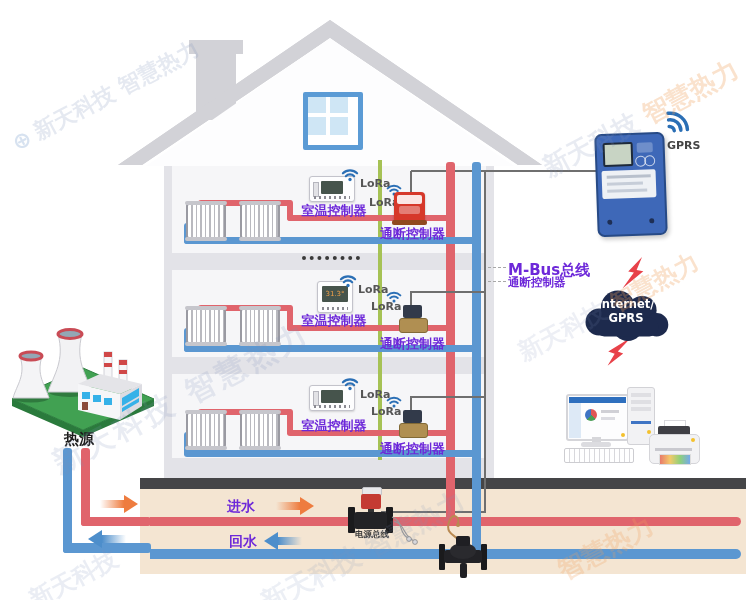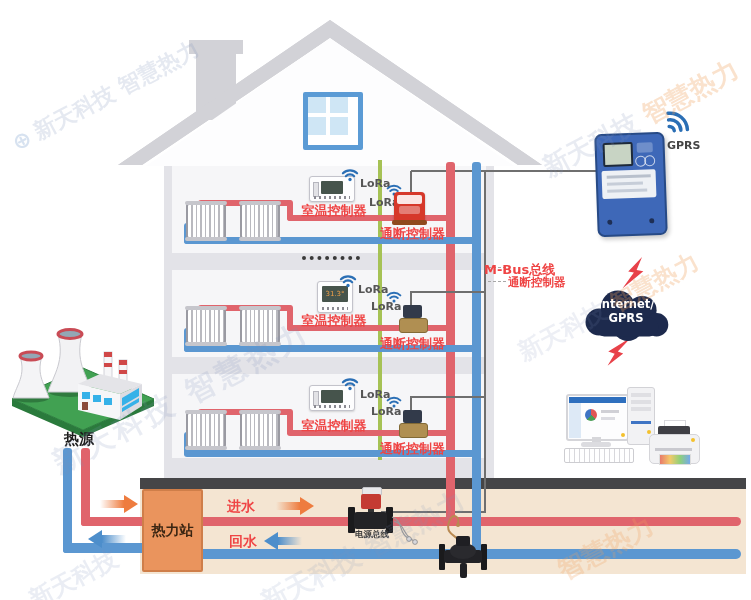--- a/index.html
+++ b/index.html
@@ -1,20 +1,20 @@
 <!DOCTYPE html>
 <html><head>
 <meta charset="utf-8">
 <style>
   html,body{margin:0;padding:0;background:#fff;}
   #stage{position:relative;width:751px;height:600px;background:#ffffff;overflow:hidden;
          font-family:"DejaVu Sans","Liberation Sans",sans-serif;}
   .abs{position:absolute;}
   .pipe{position:absolute;border-radius:3px;}
-  .lbl{position:absolute;font-weight:600;color:#ef4444;white-space:nowrap;}
+  .lbl{position:absolute;font-weight:600;color:#6d28d9;white-space:nowrap;}
   .wf{fill:none;stroke:#2b6fb5;stroke-width:2.6;stroke-linecap:round;}
   .radiator{position:absolute;width:36px;height:32px;border:2px solid #9a9aa2;border-radius:3px;
     background:repeating-linear-gradient(90deg,#ffffff 0 3px,#b9b9bf 3px 4.5px);}
   .radiator::before{content:"";position:absolute;left:-3px;right:-3px;top:-4px;height:4px;
     background:#c6c6cc;border-radius:2px;}
   .radiator::after{content:"";position:absolute;left:-3px;right:-3px;bottom:-4px;height:4px;
     background:#c6c6cc;border-radius:2px;}
   .thermo{position:absolute;background:#fdfdfe;border:1px solid #c3c3cb;border-radius:3px;
     box-shadow:0 1px 2px rgba(0,0,0,.15);}
   .thermo .scr{position:absolute;background:#46544c;border-radius:1px;}
@@ -52,24 +52,20 @@
   <div class="abs" style="left:140px;top:478px;width:606px;height:11px;background:#454547;"></div>
 
   <div class="pipe" style="left:63px;top:448px;width:9px;height:105px;background:#5b97d1;"></div>
   <div class="pipe" style="left:63px;top:543px;width:88px;height:10px;background:#5b97d1;"></div>
   <div class="pipe" style="left:81px;top:448px;width:9px;height:78px;background:#e0646c;"></div>
   <div class="pipe" style="left:81px;top:517px;width:70px;height:9px;background:#e0646c;"></div>
 
   <div class="pipe" style="left:150px;top:517px;width:591px;height:9px;background:#e0646c;border-radius:0 5px 5px 0;"></div>
   <div class="pipe" style="left:150px;top:549px;width:591px;height:10px;background:#5b97d1;border-radius:0 5px 5px 0;"></div>
 
-  <div class="abs" style="left:142px;top:489px;width:57px;height:79px;background:#ea945d;border:2px solid #cf7e49;border-radius:2px;
-              display:flex;align-items:center;justify-content:center;">
-    <span style="font-size:14px;font-weight:bold;color:#3a2512;">热力站</span>
-  </div>
 
   <svg class="abs" style="left:100px;top:495px;" width="38" height="18" viewBox="0 0 38 18">
     <rect x="0" y="5" width="24" height="8" fill="url(#gradO)"></rect>
       <polygon points="24,0 38,9 24,18" fill="#ee7c3f"></polygon>
   </svg>
   <svg class="abs" style="left:88px;top:530px;" width="38" height="18" viewBox="0 0 38 18">
     <polygon points="14,0 0,9 14,18" fill="#4d8ecb"></polygon>
       <rect x="14" y="5" width="24" height="8" fill="url(#gradB)"></rect>
   </svg>
 
@@ -261,21 +257,21 @@
     <circle cx="22" cy="27" r="2" fill="#b98a52"></circle>
     <rect x="3" y="46" width="6" height="26" rx="1" fill="#1a1a1c"></rect>
     <rect x="45" y="46" width="6" height="26" rx="1" fill="#1a1a1c"></rect>
     <rect x="8" y="52" width="38" height="13" rx="3" fill="#222226"></rect>
     <ellipse cx="27" cy="53" rx="13" ry="8" fill="#2a2a2e"></ellipse>
     <rect x="20" y="38" width="14" height="10" rx="2" fill="#1f1f23"></rect>
     <rect x="24" y="65" width="7" height="15" rx="2" fill="#1f1f23"></rect>
   </svg>
 
   <div class="dash" style="left:488px;top:267px;width:18px;"></div>
-  <div class="lbl" style="left:484px;top:261px;font-size:13px;">M-Bus总线</div>
+  <div class="lbl" style="left:508px;top:261px;font-size:15px;">M-Bus总线</div>
   <div class="dash" style="left:488px;top:281px;width:18px;"></div>
   <div class="lbl" style="left:508px;top:275px;font-size:11.5px;">通断控制器</div>
 
   <div class="abs" style="left:596px;top:133px;width:66px;height:99px;background:#3e68b8;border:2px solid #274a86;border-radius:7px;transform:rotate(-2deg);box-shadow:2px 3px 4px rgba(0,0,0,.2);">
     <div class="abs" style="left:6px;top:7px;width:26px;height:20px;background:#c8d4c4;border:2px solid #1e2a3a;border-radius:2px;"></div>
     <div class="abs" style="left:40px;top:8px;width:16px;height:10px;background:rgba(255,255,255,.25);border-radius:2px;"></div>
     <div class="abs" style="left:38px;top:21px;width:9px;height:9px;border:1.5px solid rgba(255,255,255,.7);border-radius:50%;"></div>
     <div class="abs" style="left:47px;top:21px;width:9px;height:9px;border:1.5px solid rgba(255,255,255,.7);border-radius:50%;"></div>
     <div class="abs" style="left:4px;top:35px;width:54px;height:28px;background:#eef1f5;border-radius:2px;">
       <div class="abs" style="left:5px;top:5px;width:44px;height:3px;background:#b8c0cc;"></div>

